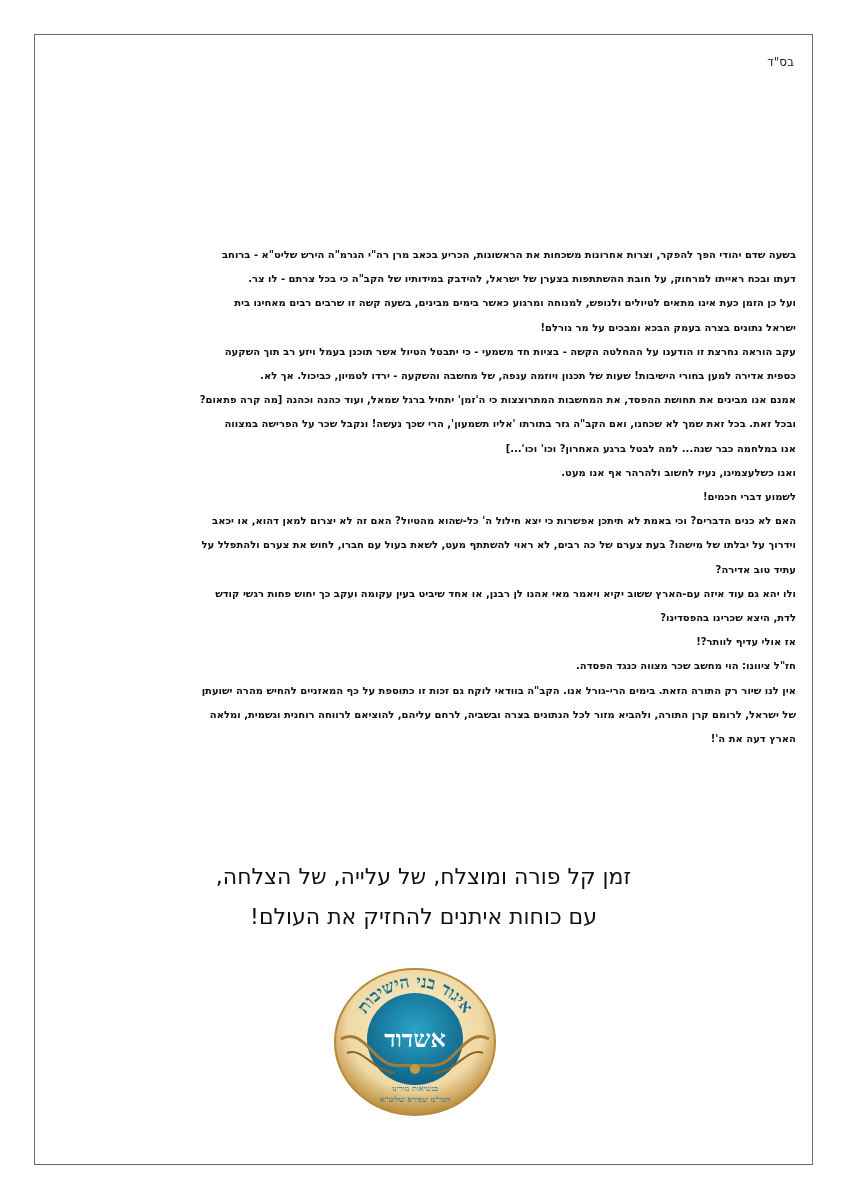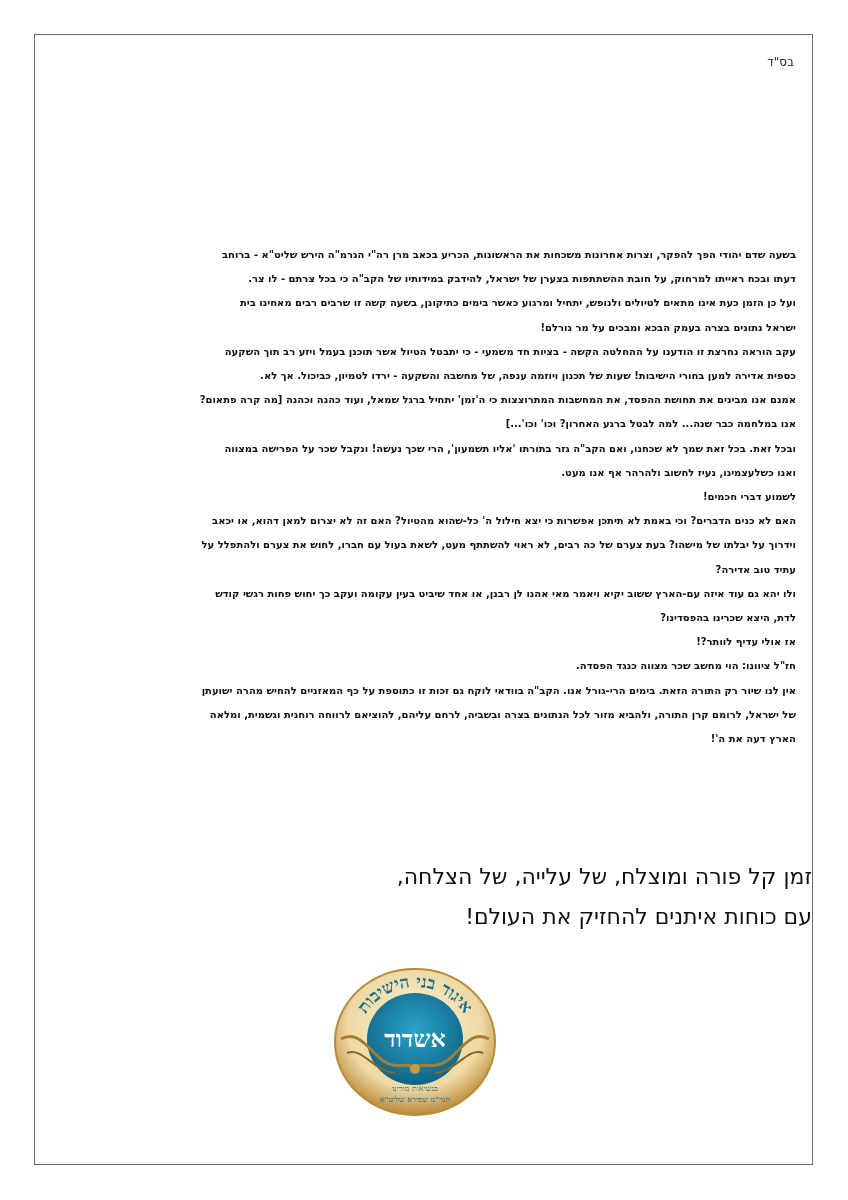--- a/index.html
+++ b/index.html
@@ -24,46 +24,46 @@
     border-bottom: 3px solid #000; padding: 0 2px 0 2px;
   }
   .body-text {
     position: absolute; left: 28px; right: 16px; top: 208px;
     direction: rtl; text-align: right;
     font-family: "DejaVu Sans", sans-serif; font-weight: bold;
     font-size: 10px; line-height: 24.2px; color: #111;
   }
   .body-text p { margin: 0; white-space: nowrap; }
   .closing {
-    position: absolute; left: 0; right: 0; top: 822px; 
+    position: absolute; left: 0; right: 0; top: 822px; text-align: center;
     direction: rtl; font-family: "DejaVu Sans", sans-serif;
     font-size: 22px; line-height: 40px; color: #111;
   }
   .closing p { margin: 0; }
   .logo {
     position: absolute; left: 298px; top: 932px; width: 164px; height: 150px;
   }
 </style>
 </head>
 <body>
 
 <div class="page-frame">
   <div class="bsd">בס"ד</div>
 
 
   <div class="body-text">
     <p>בשעה שדם יהודי הפך להפקר, וצרות אחרונות משכחות את הראשונות, הכריע בכאב מרן רה"י הגרמ"ה הירש שליט"א - ברוחב</p>
     <p>דעתו ובכח ראייתו למרחוק, על חובת ההשתתפות בצערן של ישראל, להידבק במידותיו של הקב"ה כי בכל צרתם - לו צר.</p>
-    <p>ועל כן הזמן כעת אינו מתאים לטיולים ולנופש, יתחיל ומרגוע כאשר בימים כתיקונן, בשעה קשה זו שרבים רבים מאחינו בית</p>
+    <p>ועל כן הזמן כעת אינו מתאים לטיולים ולנופש, למנוחה ומרגוע כאשר בימים מבינים, בשעה קשה זו שרבים רבים מאחינו בית</p>
     <p>ישראל נתונים בצרה בעמק הבכא ומבכים על מר גורלם!</p>
     <p>עקב הוראה נחרצת זו הודענו על ההחלטה הקשה - בציות חד משמעי - כי יתבטל הטיול אשר תוכנן בעמל ויזע רב תוך השקעה</p>
     <p>כספית אדירה למען בחורי הישיבות! שעות של תכנון ויוזמה ענפה, של מחשבה והשקעה - ירדו לטמיון, כביכול.  אך לא.</p>
     <p>אמנם אנו מבינים את תחושת ההפסד, את המחשבות המתרוצצות כי ה'זמן' יתחיל ברגל שמאל, ועוד כהנה וכהנה [מה קרה פתאום?</p>
+    <p>ובכל זאת. בכל זאת שמך לא שכחנו, ואם הקב"ה גזר בתורתו 'אליו תשמעון', הרי שכך נעשה! ונקבל שכר על הפרישה במצווה</p>
     <p>אנו במלחמה כבר שנה... למה לבטל ברגע האחרון? וכו' וכו'...]</p>
-    <p>ובכל זאת. בכל זאת שמך לא שכחנו, ואם הקב"ה גזר בתורתו 'אליו תשמעון', הרי שכך נעשה! ונקבל שכר על הפרישה במצווה</p>
     <p>ואנו כשלעצמינו, נעיז לחשוב ולהרהר אף אנו מעט.</p>
     <p>לשמוע דברי חכמים!</p>
     <p>האם לא כנים הדברים? וכי באמת לא תיתכן אפשרות כי יצא חילול ה' כל-שהוא מהטיול? האם זה לא יצרום למאן דהוא, או יכאב</p>
     <p>וידרוך על יבלתו של מישהו? בעת צערם של כה רבים, לא ראוי להשתתף מעט, לשאת בעול עם חברו, לחוש את צערם ולהתפלל על</p>
     <p>עתיד טוב אדירה?</p>
     <p>ולו יהא גם עוד איזה עם-הארץ ששוב יקיא ויאמר מאי אהנו לן רבנן, או אחד שיביט בעין עקומה ועקב כך יחוש פחות רגשי קודש</p>
     <p>לדת, היצא שכרינו בהפסדינו?</p>
     <p>אז אולי עדיף לוותר?!</p>
     <p>חז"ל ציוונו: הוי מחשב שכר מצווה כנגד הפסדה.</p>
     <p>אין לנו שיור רק התורה הזאת. בימים הרי-גורל אנו. הקב"ה בוודאי לוקח גם זכות זו כתוספת על כף המאזניים להחיש מהרה ישועתן</p>

